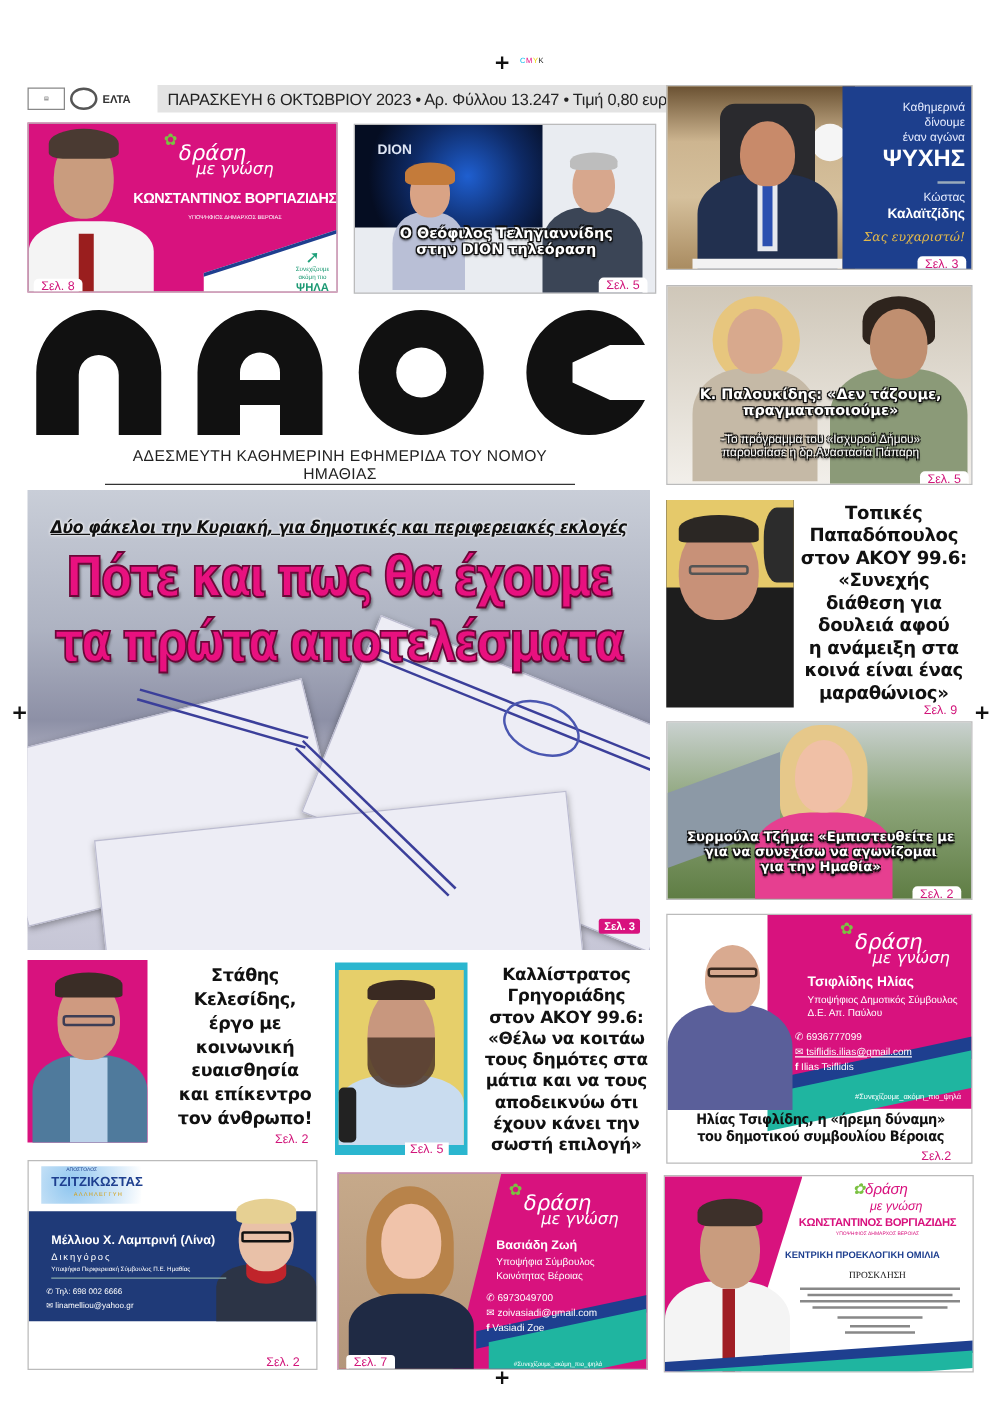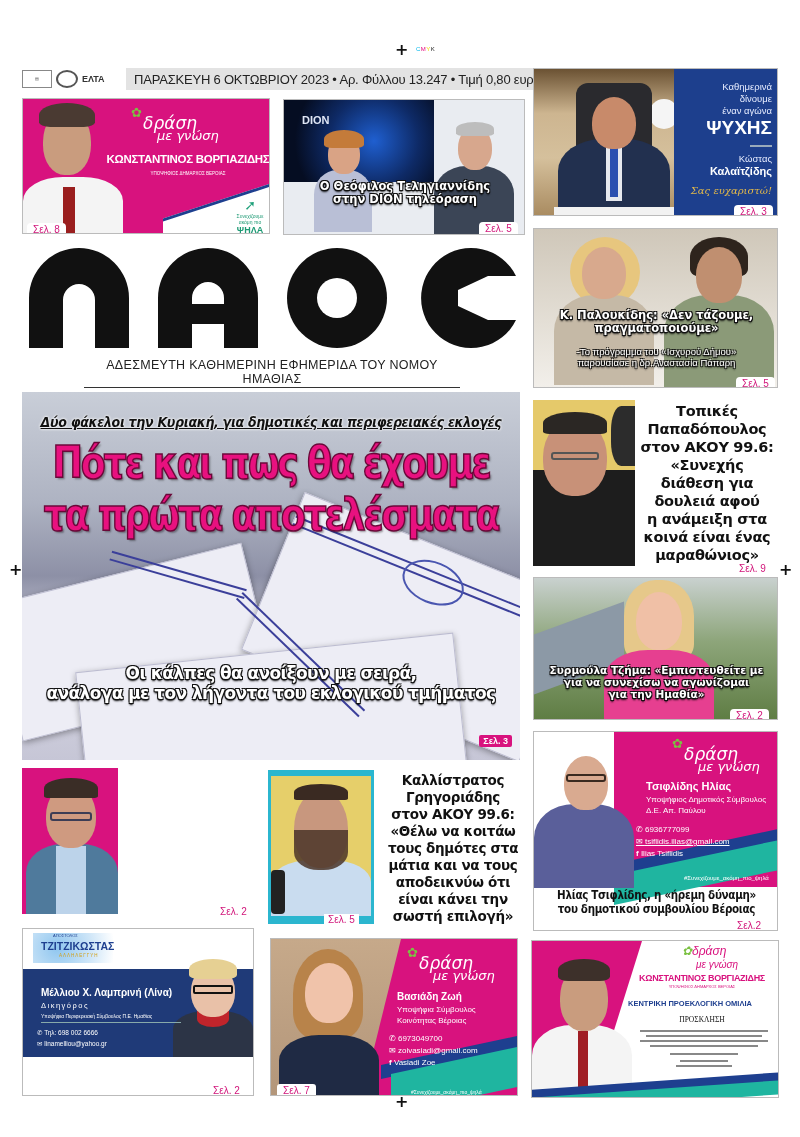--- a/index.html
+++ b/index.html
@@ -199,24 +199,20 @@
     <div class="stamp" style="left:120px; top:14px; width:64px; height:42px;"></div>
   </div>
   <div class="envelope" style="left:60px; top:260px; width:380px; height:150px; transform:rotate(-6deg);">
     <div class="env-stripes" style="left:140px; top:0; width:170px; transform:rotate(50deg);"></div>
   </div>
   <div class="kicker">Δύο φάκελοι την Κυριακή, για δημοτικές και περιφερειακές εκλογές</div>
   <div class="headline">
     <div>Πότε και πως θα έχουμε</div>
     <div>τα πρώτα αποτελέσματα</div>
   </div>
-  <div class="sub outline-text">
-    <div>Οι κάλπες θα ανοίξουν με σειρά,</div>
-    <div>ανάλογα με τον λήγοντα του εκλογικού τμήματος</div>
-  </div>
   <div class="abs" style="right:8px; top:343px; background:#d8127e; color:#fff; font-size:9px; font-weight:bold; padding:1px 4px; border-radius:2px;">Σελ. 3</div>
 </div>
 
 <div class="abs" style="left:533px; top:400px; width:245px; height:170px;">
   <div class="abs" style="left:0; top:0; width:102px; height:166px; background:#1d1d1d; overflow:hidden;">
     <div class="abs" style="left:0; top:0; width:102px; height:70px; background:#e5c96a;"></div>
     <div class="abs" style="left:78px; top:6px; width:26px; height:60px; background:#2c2c2c; border-radius:40% 0 0 40%;"></div>
     <div class="head" style="position:absolute; left:10px; top:18px; width:64px; height:78px; background:#c89178; border-radius:50% 50% 45% 45%;"></div>
     <div class="abs" style="left:10px; top:12px; width:64px; height:22px; background:#2b2724; border-radius:50% 50% 10% 10%;"></div>
     <div class="abs" style="left:18px; top:52px; width:48px; height:8px; border:2px solid #555; border-radius:3px;"></div>
@@ -279,20 +275,29 @@
 </div>
 
 <div class="abs" style="left:22px; top:768px; width:240px; height:152px;">
   <div class="abs ad-pink" style="left:0; top:0; width:96px; height:146px; overflow:hidden;">
     <div class="abs" style="left:4px; top:76px; width:92px; height:72px; background:#4f7a9c; border-radius:40% 40% 0 0;"></div>
     <div class="abs" style="left:34px; top:78px; width:30px; height:68px; background:#bcd3ea;"></div>
     <div class="abs" style="left:24px; top:16px; width:50px; height:64px; background:#cf9a80; border-radius:50% 50% 45% 45%;"></div>
     <div class="abs" style="left:22px; top:10px; width:54px; height:20px; background:#3a2d26; border-radius:50% 50% 10% 10%;"></div>
     <div class="abs" style="left:28px; top:44px; width:42px; height:9px; border:2px solid #3d3d55; border-radius:3px;"></div>
   </div>
+  <div class="quote-text" style="left:110px; top:4px; width:128px; font-size:14px; line-height:19px;">
+    <div>Στάθης</div>
+    <div>Κελεσίδης,</div>
+    <div>έργο με</div>
+    <div>κοινωνική</div>
+    <div>ευαισθησία</div>
+    <div>και επίκεντρο</div>
+    <div>τον άνθρωπο!</div>
+  </div>
   <div class="small-ref" style="left:198px; top:138px;">Σελ. 2</div>
 </div>
 
 <div class="abs" style="left:268px; top:768px; width:262px; height:160px;">
   <div class="abs" style="left:0; top:2px; width:106px; height:154px; background:#2bb6cf; overflow:hidden;">
     <div class="abs" style="left:3px; top:6px; width:100px; height:140px; background:#e6cf6a;"></div>
     <div class="abs" style="left:3px; top:90px; width:100px; height:56px; background:#c9dcef; border-radius:40% 40% 0 0;"></div>
     <div class="abs" style="left:26px; top:20px; width:54px; height:78px; background:#c8977e; border-radius:50% 50% 45% 45%;"></div>
     <div class="abs" style="left:26px; top:60px; width:54px; height:40px; background:#4b3528; border-radius:0 0 45% 45%; opacity:0.85;"></div>
     <div class="abs" style="left:26px; top:14px; width:54px; height:16px; background:#3a2a22; border-radius:50% 50% 10% 10%;"></div>
@@ -300,21 +305,21 @@
   </div>
   <div class="small-ref" style="left:56px; top:146px; background:#fff; padding:0 4px;">Σελ. 5</div>
   <div class="quote-text" style="left:108px; top:4px; width:154px; font-size:13.5px; line-height:17px;">
     <div>Καλλίστρατος</div>
     <div>Γρηγοριάδης</div>
     <div>στον ΑΚΟΥ 99.6:</div>
     <div>«Θέλω να κοιτάω</div>
     <div>τους δημότες στα</div>
     <div>μάτια και να τους</div>
     <div>αποδεικνύω ότι</div>
-    <div>είναι κάνει την</div>
+    <div>έχουν κάνει την</div>
     <div>σωστή επιλογή»</div>
   </div>
 </div>
 
 <div class="card" style="left:22px; top:928px; width:232px; height:168px; background:#fff;">
   <div class="abs" style="left:10px; top:4px; width:80px; height:30px; background:radial-gradient(circle at 30% 50%, #8fc6ef 0%, #cfe6f8 60%, #fff 100%);"></div>
   <div class="abs" style="left:30px; top:4px; font-size:4px; color:#1e3f8f;">ΑΠΟΣΤΟΛΟΣ</div>
   <div class="abs" style="left:18px; top:11px; font-size:10.5px; font-weight:bold; color:#1e3f8f;">ΤΖΙΤΖΙΚΩΣΤΑΣ</div>
   <div class="abs" style="left:36px; top:24px; font-size:4.5px; color:#d4a017; letter-spacing:1px;">ΑΛΛΗΛΕΓΓΥΗ</div>
   <div class="abs" style="left:0; top:40px; width:232px; height:88px; background:#1f3a78;"></div>

